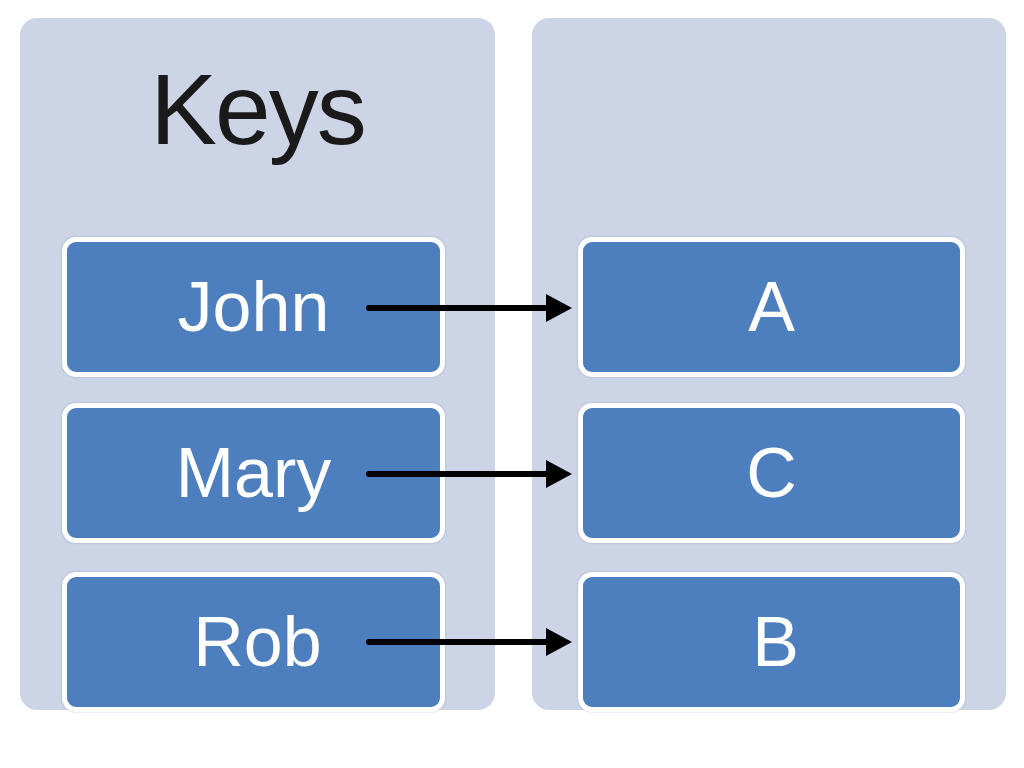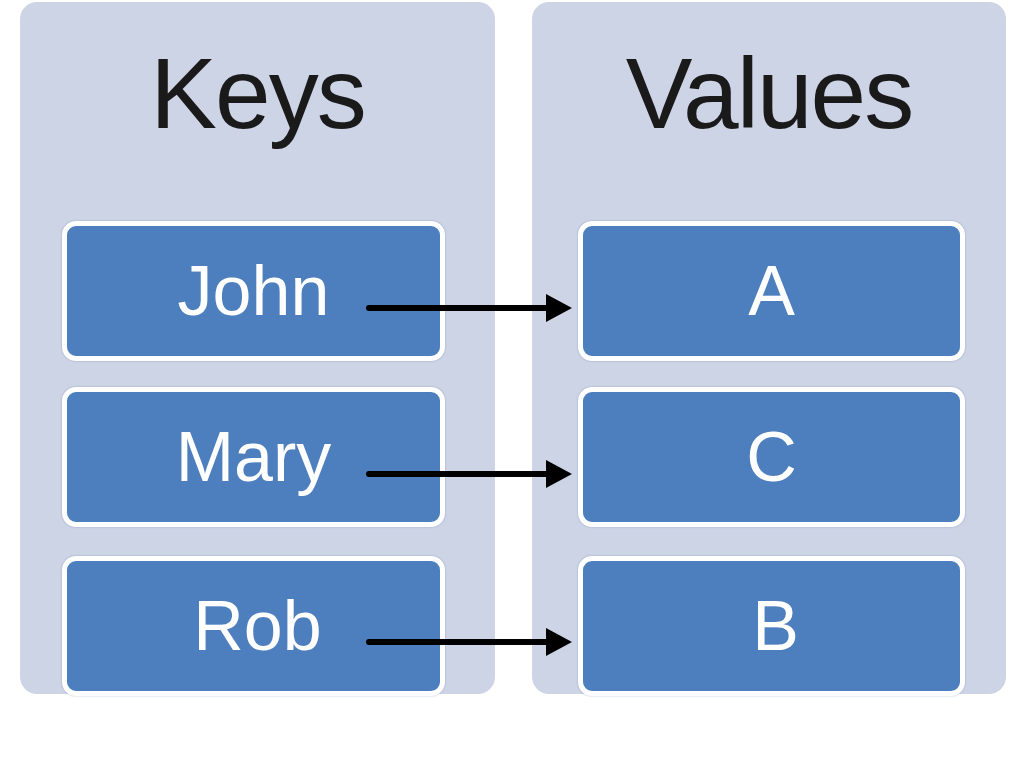--- a/index.html
+++ b/index.html
@@ -19,21 +19,21 @@
   }
   .stage {
     position: relative;
     width: 1024px;
     height: 768px;
     background: var(--page-background);
     overflow: hidden;
   }
   .panel {
     position: absolute;
-    top: 2px;
+    top: 18px;
     height: 692px;
     background: var(--panel-background);
     border-radius: 17px;
     box-sizing: border-box;
   }
   .panel-keys   { left: 20px;  width: 475px; }
   .panel-values { left: 532px; width: 474px; }
   .panel-title {
     position: absolute;
     top: 36px;
@@ -102,21 +102,20 @@
 <div class="stage">
 
   <div class="panel panel-keys">
     <div class="panel-title">Keys</div>
     <div class="item-box row-0">John</div>
     <div class="item-box row-1">Mary</div>
     <div class="item-box row-2">Rob</div>
   </div>
 
   <div class="panel panel-values">
-    <div class="panel-title">Values</div>
     <div class="item-box row-0">A</div>
     <div class="item-box row-1">C</div>
     <div class="item-box row-2">B</div>
   </div>
 
   <div class="arrow arrow-y-0">
     <div class="shaft"></div>
     <div class="head"></div>
   </div>
   <div class="arrow arrow-y-1">

